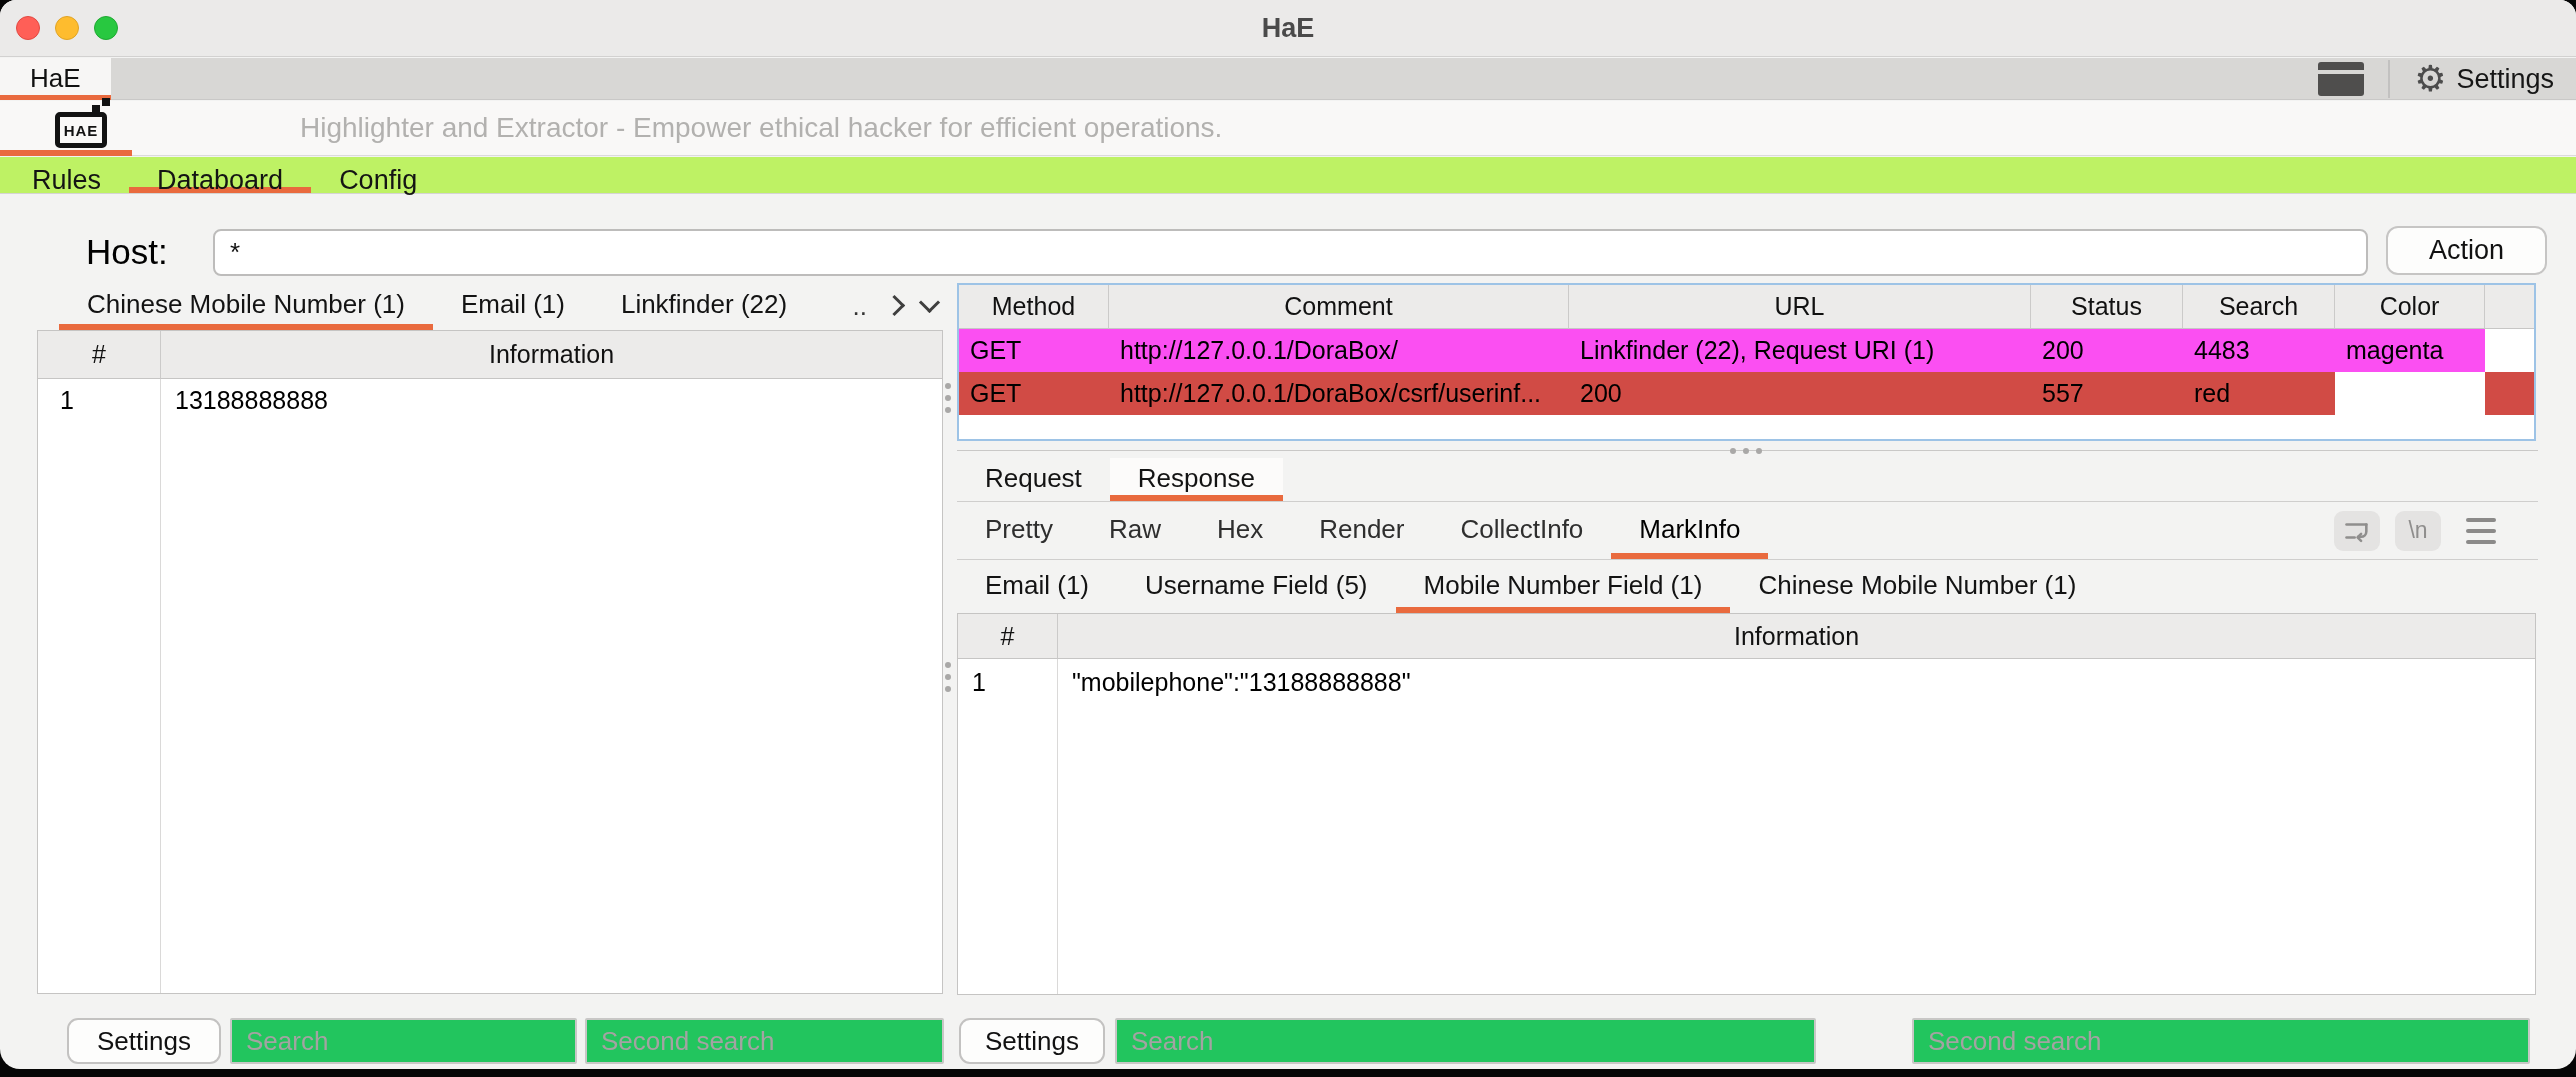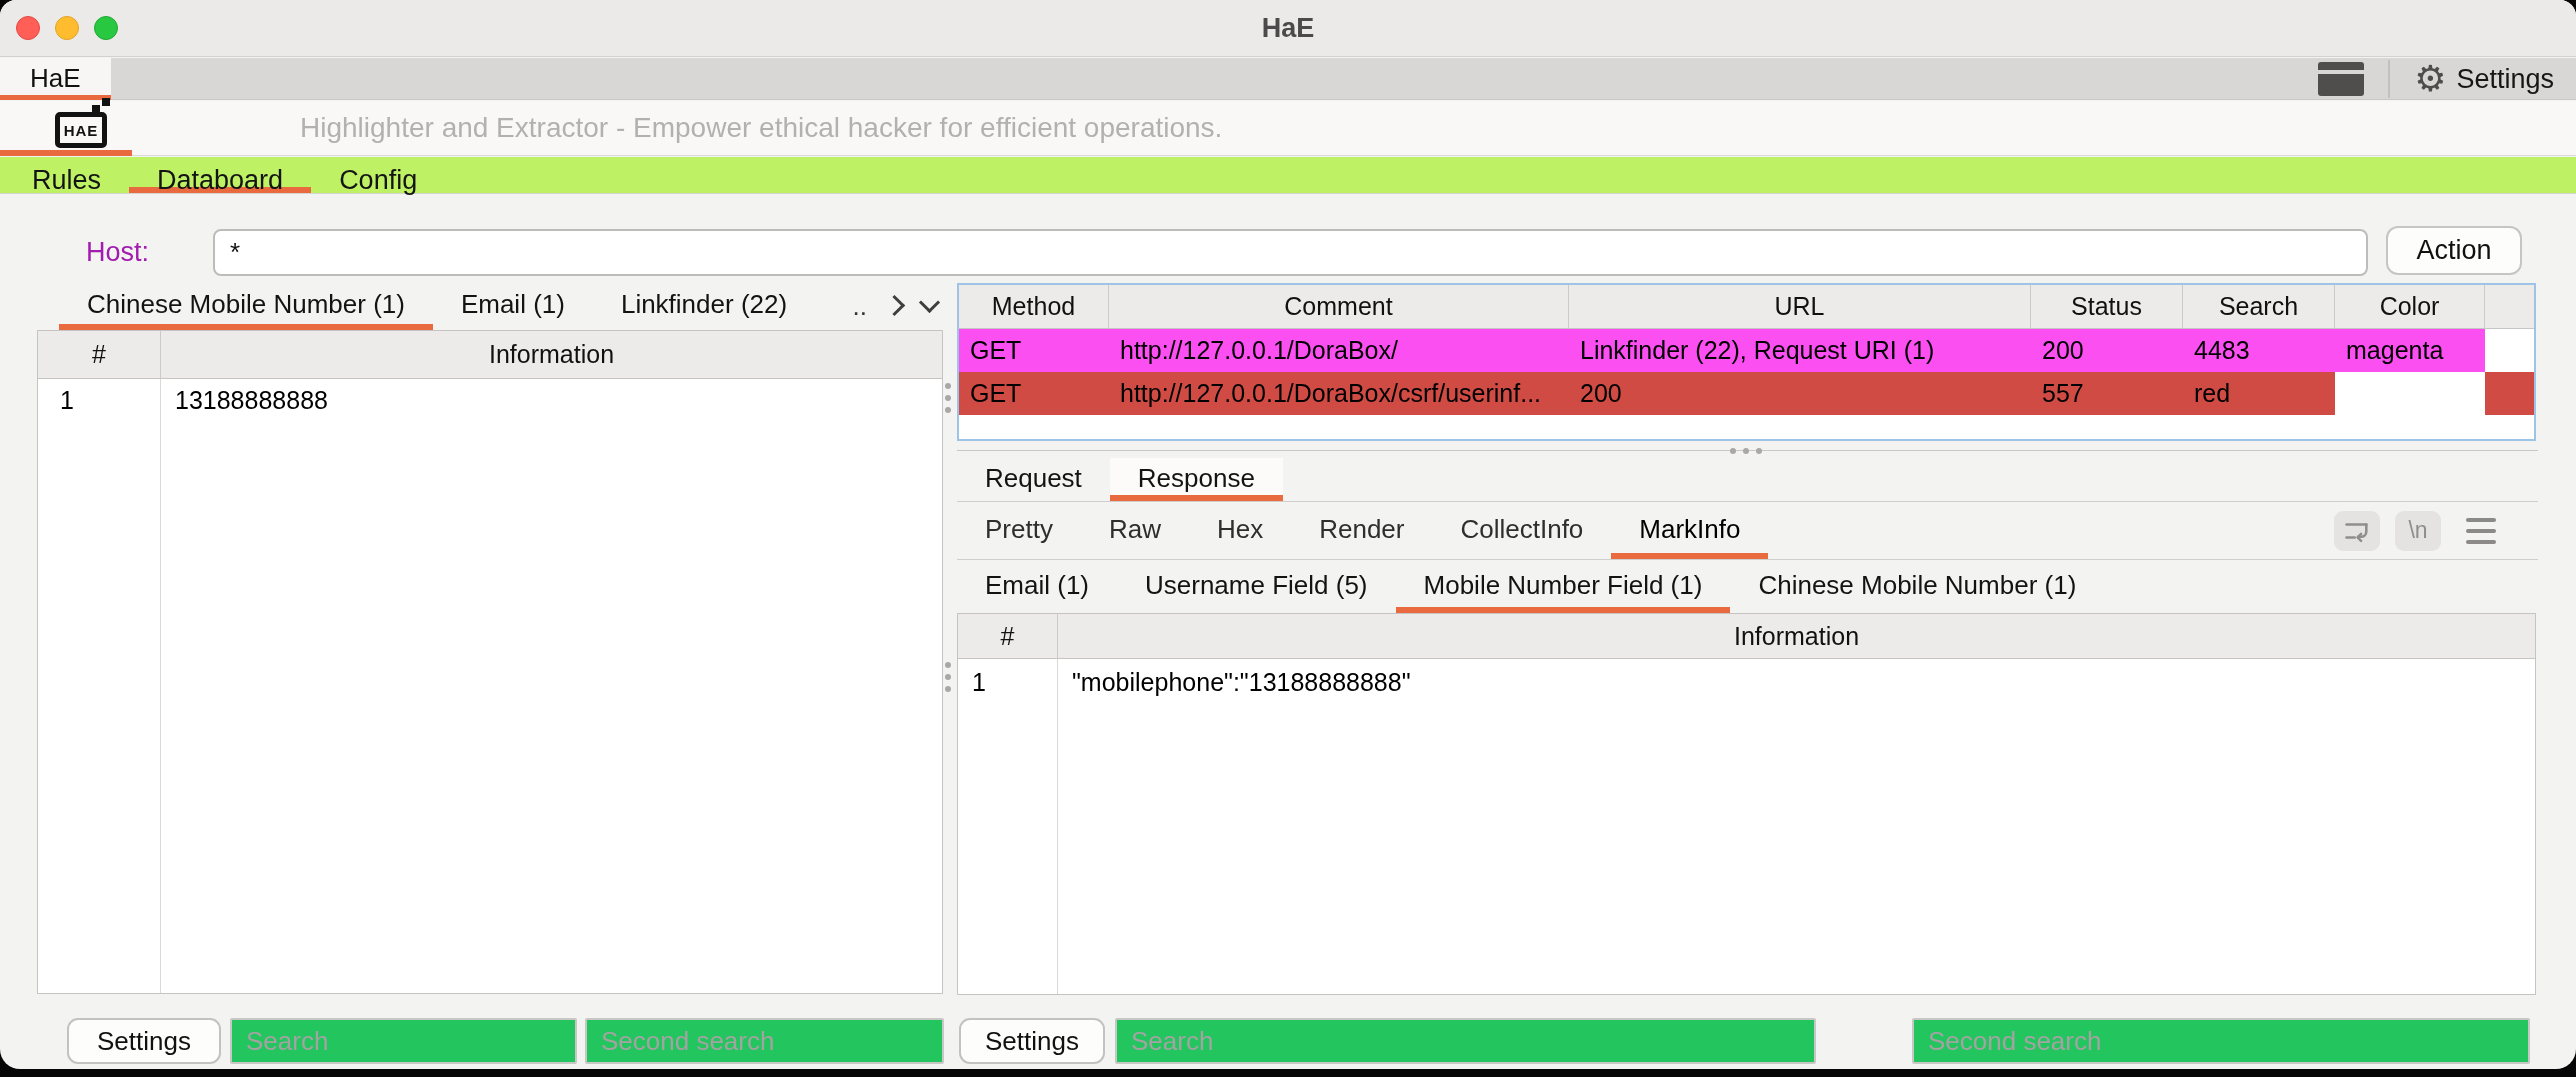--- a/index.html
+++ b/index.html
@@ -48,24 +48,24 @@
   .banner-underline{position:absolute;left:0;bottom:-1px;width:132px;height:6px;background:var(--accent)}
   .subtitle{position:absolute;left:300px;top:0;height:54px;line-height:54px;font-size:28px;color:#b2b1af;white-space:nowrap}
 
   
   .navtabs{position:absolute;left:0;top:157px;right:0;height:37px;background:#bef264;border-bottom:1px solid #d5d4d3;
     display:flex;padding-left:4px}
   .navtab{height:100%;padding:0 28px;font-size:27px;line-height:47px;color:#141414}
   .navtab.active{box-shadow:inset 0 -6px 0 var(--accent)}
 
   
-  .host-label{position:absolute;left:86px;top:228px;height:48px;line-height:48px;font-size:27px;color:#a21caf}
+  .host-label{position:absolute;left:86px;top:228px;height:48px;line-height:48px;font-size:35px;color:#000000}
   .host-input{position:absolute;left:213px;top:229px;width:2155px;height:47px;border:2px solid #bdbcbb;border-radius:8px;
     background:#fff;font-size:26px;padding:0 15px;color:#111;outline:none;font-family:inherit}
-  .action-btn{position:absolute;left:2386px;top:226px;width:136px;height:49px;border:2px solid #c6c5c4;border-radius:12px;
+  .action-btn{position:absolute;left:2386px;top:226px;width:161px;height:49px;border:2px solid #c6c5c4;border-radius:12px;
     background:#fdfdfc;font-size:27px;color:#111;font-family:inherit}
 
   
   .tabrow{display:flex}
   .ttab{padding:0 28px;font-size:26px;color:#131313;white-space:nowrap}
   .ttab.active{box-shadow:inset 0 -6px 0 var(--accent)}
 
   
   .leftpanel{position:absolute;left:37px;top:281px;width:906px;height:788px}
   .ltabs{position:absolute;left:0;top:0;right:0;height:49px;display:flex;padding-left:22px}

